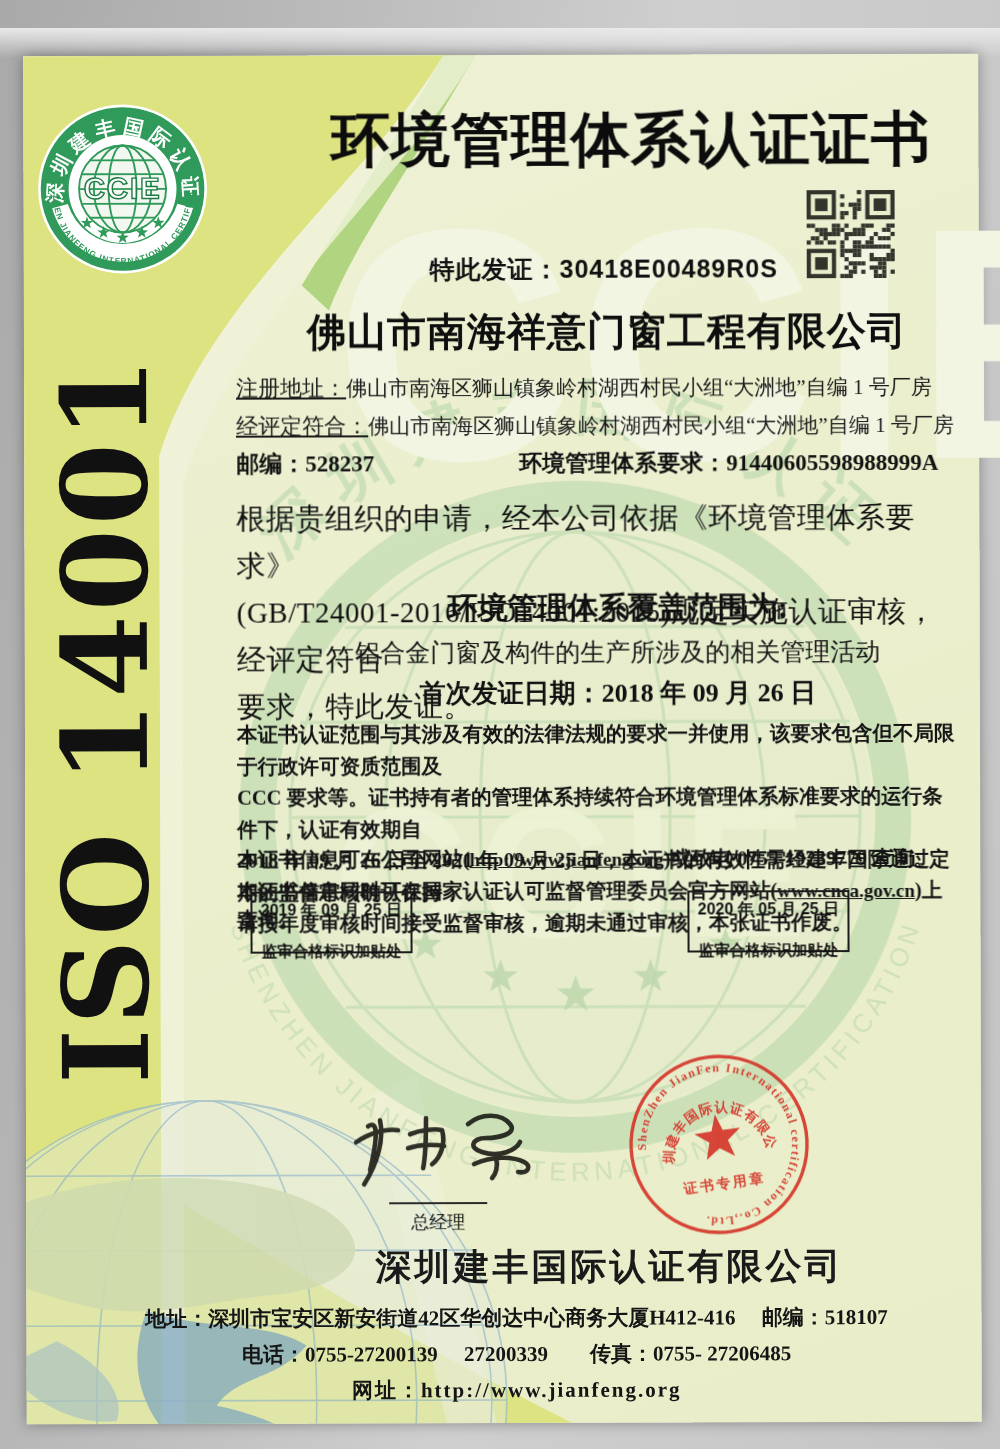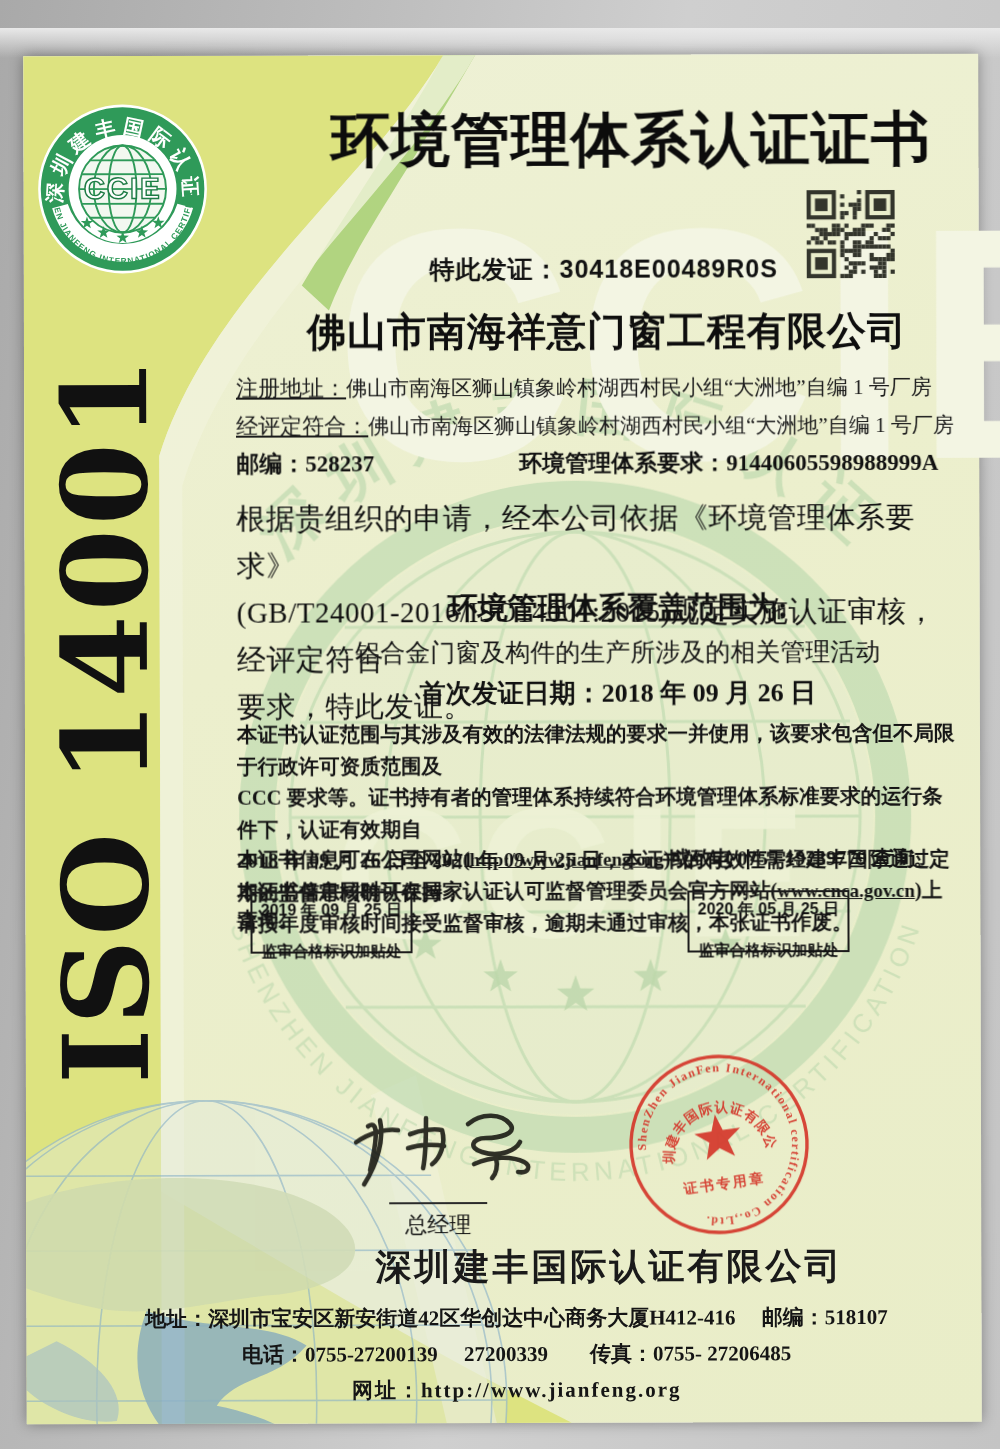--- a/index.html
+++ b/index.html
@@ -53,21 +53,21 @@
   .qline{left:212px;top:790px;width:722px;font-size:20.5px;color:#141414;font-weight:600;}
   .qline2{top:822px;}
   .qline .url{text-decoration:underline;font-family:Liberation Serif, serif;font-weight:700;font-size:19px;}
   .audit-box{top:836px;width:158px;height:58px;border:2px solid #1c1c1c;text-align:center;
     font-family:"Liberation Sans",sans-serif;color:#111;}
   .audit-box .d{margin-top:7px;font-size:16px;font-weight:700;}
   .audit-box .c{margin-top:20px;font-size:15.5px;font-weight:600;}
   .box1{left:225px;} .box2{left:662px;}
   .sig{left:320px;top:1045px;width:215px;height:105px;}
   .sig-line{left:363px;top:1147px;width:98px;border-top:2px solid #2a2a2a;height:0;}
-  .role{left:363px;top:1155px;width:98px;text-align:center;font-size:22px;color:#111;}
+  .role{left:363px;top:1155px;width:98px;text-align:center;font-size:18px;color:#111;}
   .sealsvg{left:598px;top:995px;width:190px;height:190px;opacity:.93;}
   .issuer-name{left:233px;top:1188px;width:700px;text-align:center;
     font-weight:900;font-size:36px;color:#1a1a1a;letter-spacing:3px;}
   .issuer-line{left:60px;width:860px;text-align:center;font-weight:700;font-size:21px;color:#151515;}
   .il1{top:1249px;} .il2{top:1285px;} .il3{top:1321px;letter-spacing:2px;}
   .logo{left:12px;top:46px;width:174px;height:174px;}
 </style>
 </head>
 <body>
 

